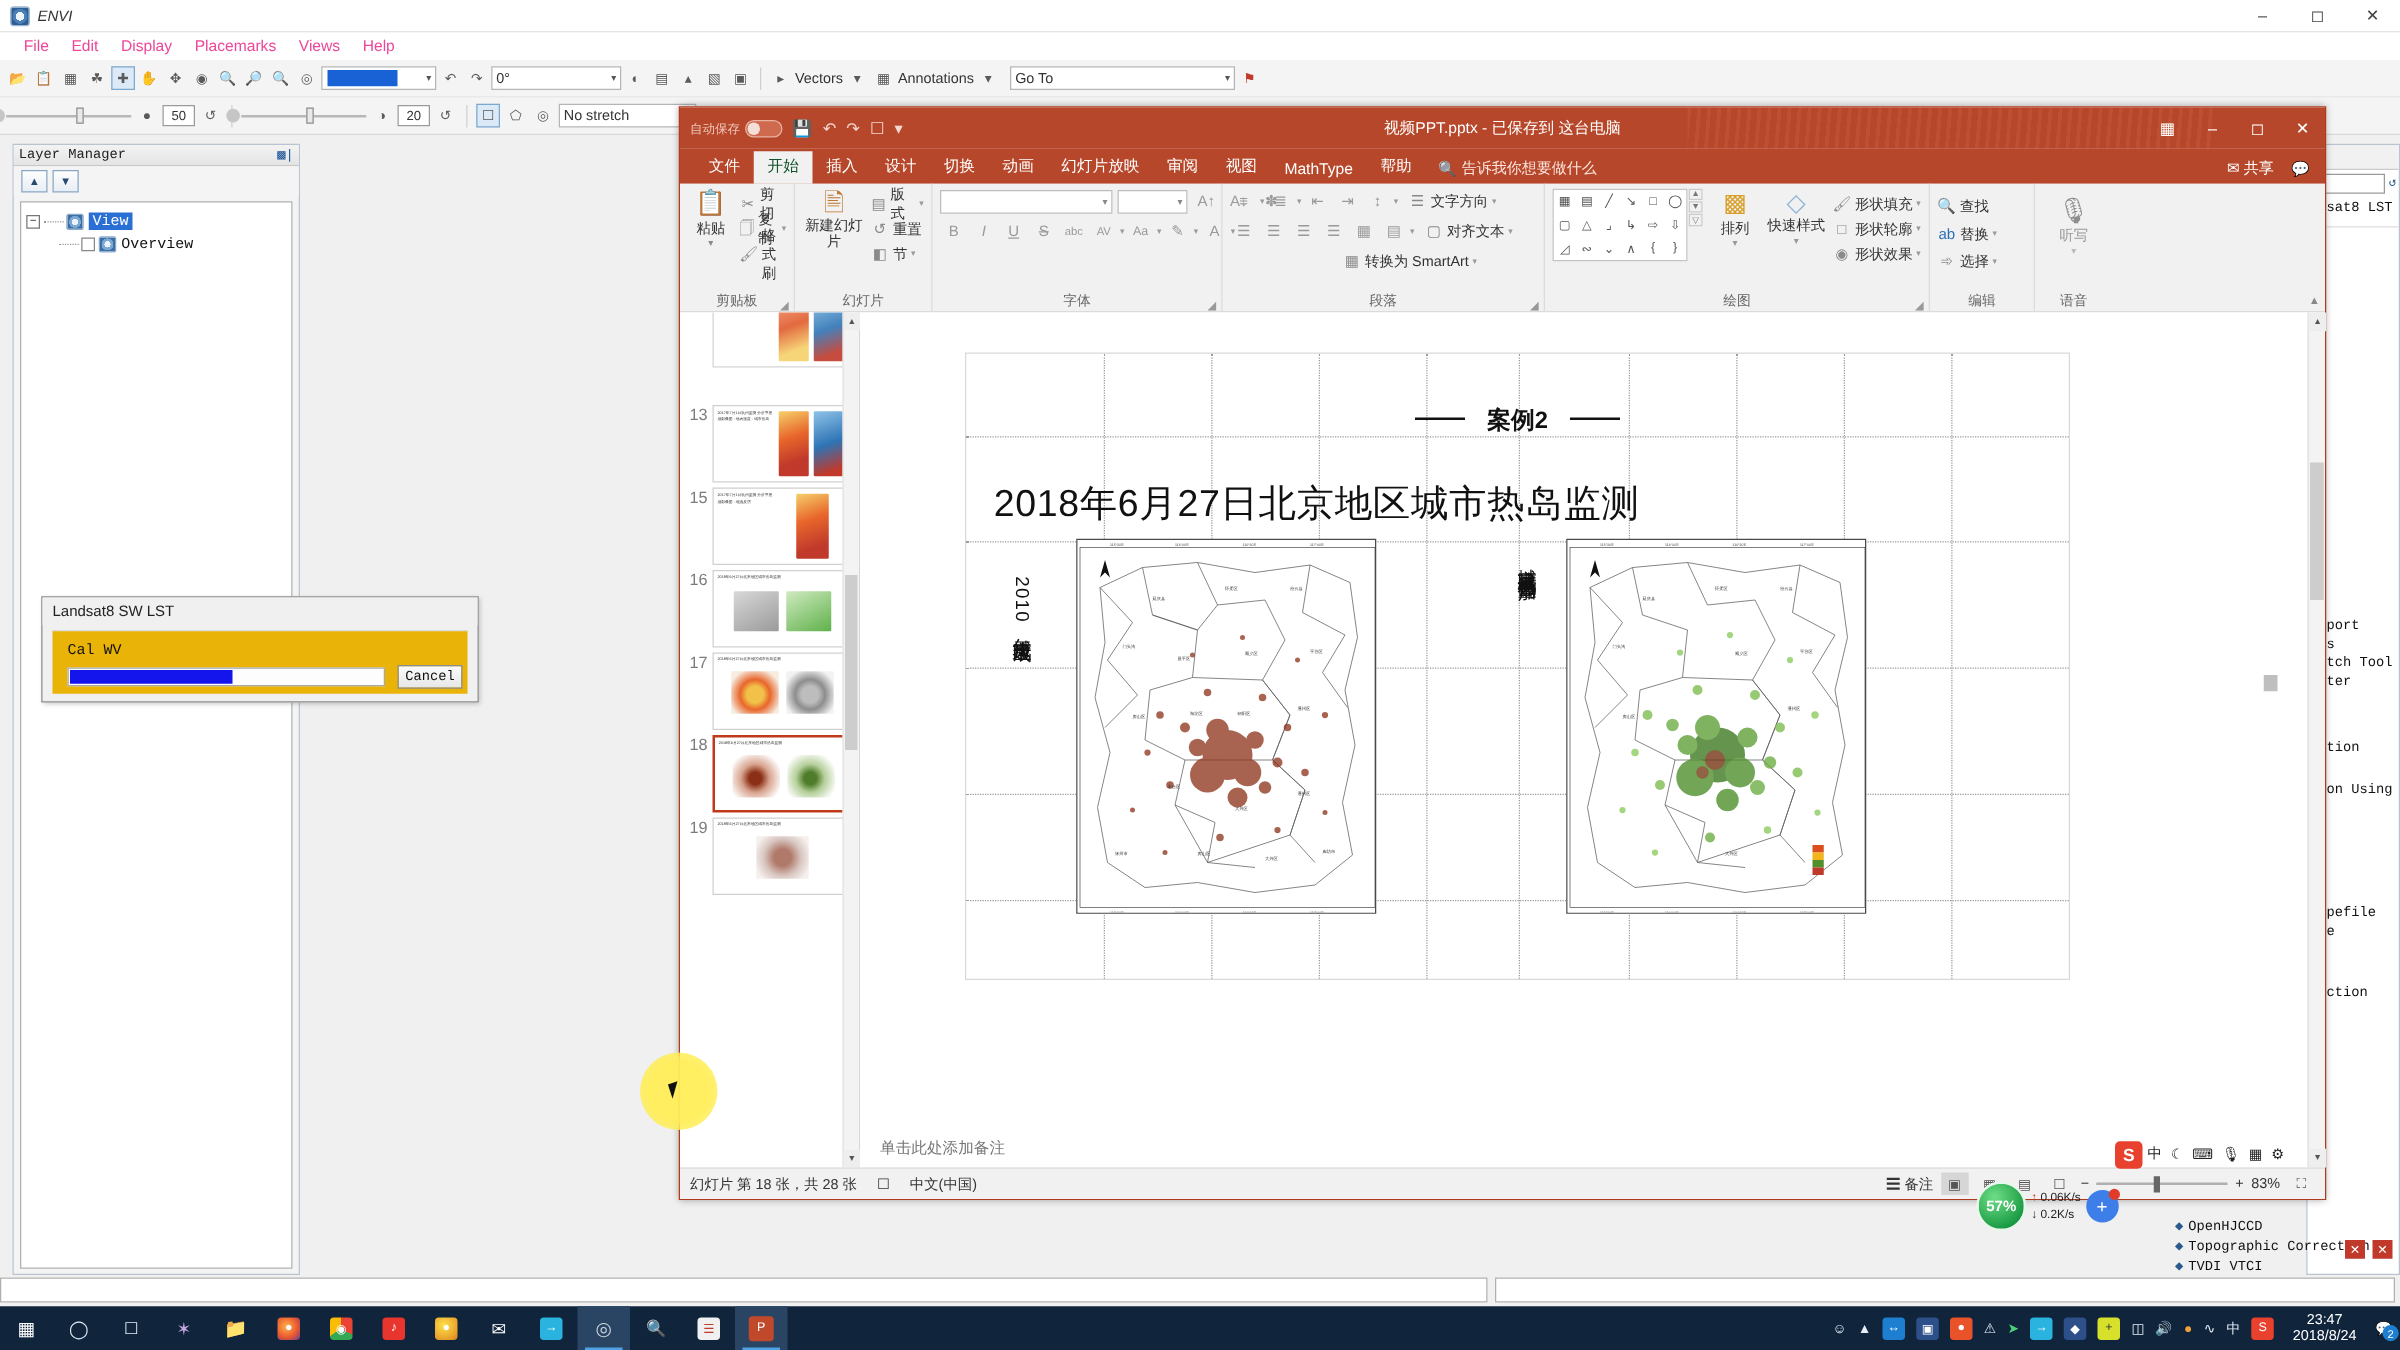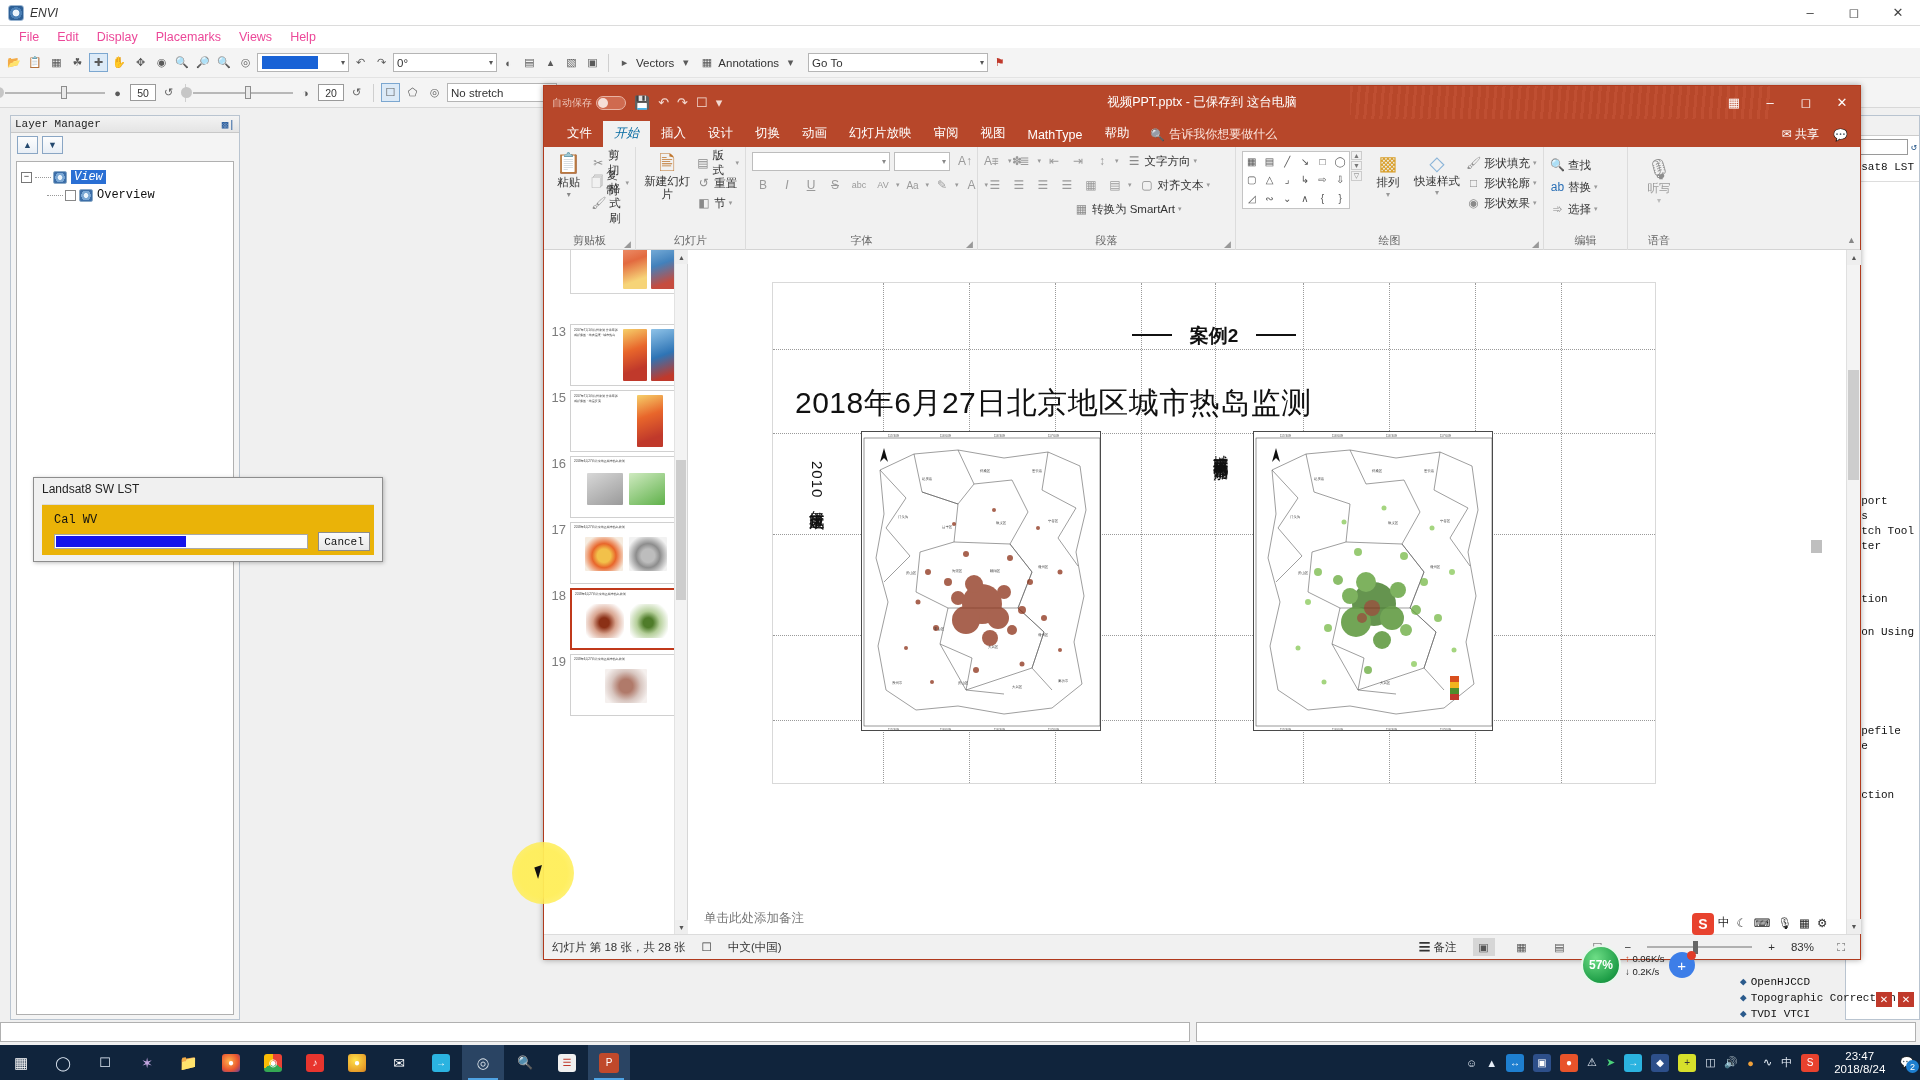--- a/index.html
+++ b/index.html
@@ -42,21 +42,21 @@
   #lm-header { height:17px; background:linear-gradient(#f3f3f3,#e4e4e4); border-bottom:1px solid #c8c8c8; display:flex; align-items:center; padding:0 4px; font-family:"Liberation Mono", monospace; font-size:11px; color:#222; }
   #lm-header .pin { margin-left:auto; font-size:11px; color:#24599c; }
   #lm-toolbar { height:24px; display:flex; align-items:center; gap:4px; padding-left:6px; background:#f4f4f4; }
   .lm-btn { width:21px; height:18px; border:1px solid #8aa6c4; background:linear-gradient(#fdfdfd,#e8eef5); display:flex; align-items:center; justify-content:center; font-size:9px; color:#25496f; }
   #lm-tree { position:absolute; left:5px; top:45px; right:5px; bottom:4px; background:#fff; border:1px solid #b0b0b0; padding:6px 4px; }
   .tree-row { display:flex; align-items:center; font-family:"Liberation Mono", monospace; font-size:12px; color:#111; height:18px; }
   .tree-exp { width:11px; height:11px; border:1px solid #777; font-size:9px; line-height:9px; text-align:center; color:#222; background:#fff; margin-right:3px; }
   .tree-dots { width:16px; border-bottom:1px dotted #999; height:1px; margin-right:2px; }
   .node-ico { width:14px; height:13px; margin-right:4px; border-radius:2px;
      background:radial-gradient(circle at 50% 50%, #eaf3fb 0 30%, #7aa7d4 31% 58%, #3c6ea8 59% 100%); border:1px solid #8aa9c7; }
-  .sel-label { background:#2a6fd4; color:#fff; padding:0 3px;font-style:italic; }
+  .sel-label { background:#2a6fd4; color:#fff; padding:0 3px; }
   .chk-sq { width:11px; height:11px; border:1px solid #888; background:#fff; margin-right:3px; }
 
   
   #progress-dialog { position:absolute; left:33px; top:477px; width:350px; height:85px; background:#f0f0f0; border:1px solid #8d8d8d; box-shadow:1px 1px 4px rgba(0,0,0,.25); }
   #pd-title { height:22px; background:#f0f0f0; display:flex; align-items:center; padding-left:8px; font-size:12px; color:#222; }
   #pd-body { position:absolute; left:8px; top:26px; right:8px; bottom:6px; background:#eab308; border-top:1px solid #dcdcdc; }
   #pd-task { font-family:"Liberation Mono", monospace; font-size:12px; color:#111; margin:8px 0 5px 12px; }
   #pd-row { display:flex; align-items:center; padding:0 4px 0 12px; gap:10px; }
   #pd-bar-outer { flex:1; height:15px; border:1px solid #a8a8a8; background:#fdfdfd; padding:1px; }
   #pd-bar-fill { height:100%; background:#1414ec; }
@@ -78,21 +78,21 @@
   .qat .qi { color:#f3d9d1; font-size:13px; }
   .qat .qautosave { display:flex; align-items:center; gap:4px; }
   .qat .qtoggle { width:30px; height:14px; border-radius:7px; background:#cf6a4f; border:1px solid #e8b3a3; position:relative; }
   .qat .qtoggle::after { content:""; position:absolute; left:1px; top:1px; width:10px; height:10px; border-radius:50%; background:#f5ded7; }
   #ppt-title-text { position:absolute; left:0; right:0; text-align:center; color:#fff; font-size:12.5px; z-index:2; }
   #ppt-winbtns { margin-left:auto; display:flex; z-index:3; }
   #ppt-winbtns div { width:36px; height:33px; display:flex; align-items:center; justify-content:center; color:#fff; font-size:13px; }
 
   #ppt-tabs { height:28px; background:#b7472a; display:flex; align-items:flex-end; padding-left:12px; position:relative; }
   .ppt-tab { padding:4px 11px 5px; color:#fff; font-size:12.5px; }
-  .ppt-tab.active { background:#f1f1f1; color:#0369a1;font-style:italic; }
+  .ppt-tab.active { background:#f1f1f1; color:#14532d; }
   #ppt-tellme { display:flex; align-items:center; color:#fbe4dd; font-size:12px; gap:4px; margin-left:10px; padding-bottom:4px; }
   #ppt-share { margin-left:auto; display:flex; align-items:center; gap:14px; color:#fff; font-size:12px; padding-right:12px; padding-bottom:4px; }
 
   #ppt-ribbon { height:103px; background:#f1f1f1; border-bottom:1px solid #d4d4d4; display:flex; position:relative; }
   .rgroup { height:103px; display:flex; flex-direction:column; justify-content:space-between; padding:4px 6px 0; border-right:1px solid #dcdcdc; position:relative; }
   .rgroup .gname { text-align:center; font-size:11px; color:#666; padding-bottom:2px; }
   .rgroup .gname .dlg { position:absolute; right:4px; bottom:1px; font-size:9px; color:#999; }
   .rbody { display:flex; align-items:flex-start; gap:4px; }
   .bigbtn { width:52px; display:flex; flex-direction:column; align-items:center; font-size:11.5px; color:#333; }
   .bigbtn .gl { font-size:20px; line-height:24px; color:#c0772f; }
@@ -125,21 +125,21 @@
   .guide-v { position:absolute; top:0; bottom:0; width:0; border-left:1px dotted #9a9a9a; }
   .guide-h { position:absolute; left:0; right:0; height:0; border-top:1px dotted #9a9a9a; }
   #slide-subtitle { position:absolute; left:0; right:0; top:40px; text-align:center; font-weight:bold; font-size:19px; color:#111; }
   #slide-subtitle .dash { display:inline-block; width:40px; border-top:2px solid #111; vertical-align:middle; margin:0 18px 4px; }
   #slide-title { position:absolute; left:22px; top:100px; font-size:30px; color:#111; letter-spacing:.5px; }
   .vlabel { position:absolute; writing-mode:vertical-rl; font-size:15px; color:#111; line-height:1.05; letter-spacing:1px; }
   .mapbox { position:absolute; background:#fff; border:1px solid #4a4a4a; overflow:hidden; }
   #notes-text { position:absolute; left:160px; bottom:32px; font-size:12.5px; color:#777; }
   #ppt-statusbar { position:absolute; left:0; right:0; bottom:0; height:25px; background:#f1f1f1; border-top:1px solid #dcdcdc; display:flex; align-items:center; font-size:11.5px; color:#333; }
   #ppt-statusbar .sb-l { display:flex; gap:16px; padding-left:8px; align-items:center; }
-  #ppt-statusbar .sb-r { margin-left:auto; display:flex; align-items:center; gap:16px; padding-right:8px; }
+  #ppt-statusbar .sb-r { margin-left:auto; display:flex; align-items:center; gap:6px; padding-right:8px; }
   .viewbtn { width:22px; height:18px; display:flex; align-items:center; justify-content:center; font-size:11px; color:#555; }
   .viewbtn.act { background:#d6d6d6; }
   #zoom-slider { width:105px; height:14px; position:relative; display:flex; align-items:center; }
   #zoom-slider .ztrack { width:100%; height:2px; background:#b0b0b0; }
   #zoom-slider .zknob { position:absolute; left:46px; width:5px; height:13px; background:#666; }
   #right-vscroll { position:absolute; right:0; top:0; width:14px; bottom:25px; background:#f3f3f3; border-left:1px solid #e0e0e0; }
   #right-vscroll .rb { position:absolute; left:1px; top:120px; width:11px; height:110px; background:#cdcdcd; }
   #right-vscroll .ra { position:absolute; left:0; width:14px; height:15px; display:flex; align-items:center; justify-content:center; font-size:7px; color:#555; background:#eee; }
 
   

